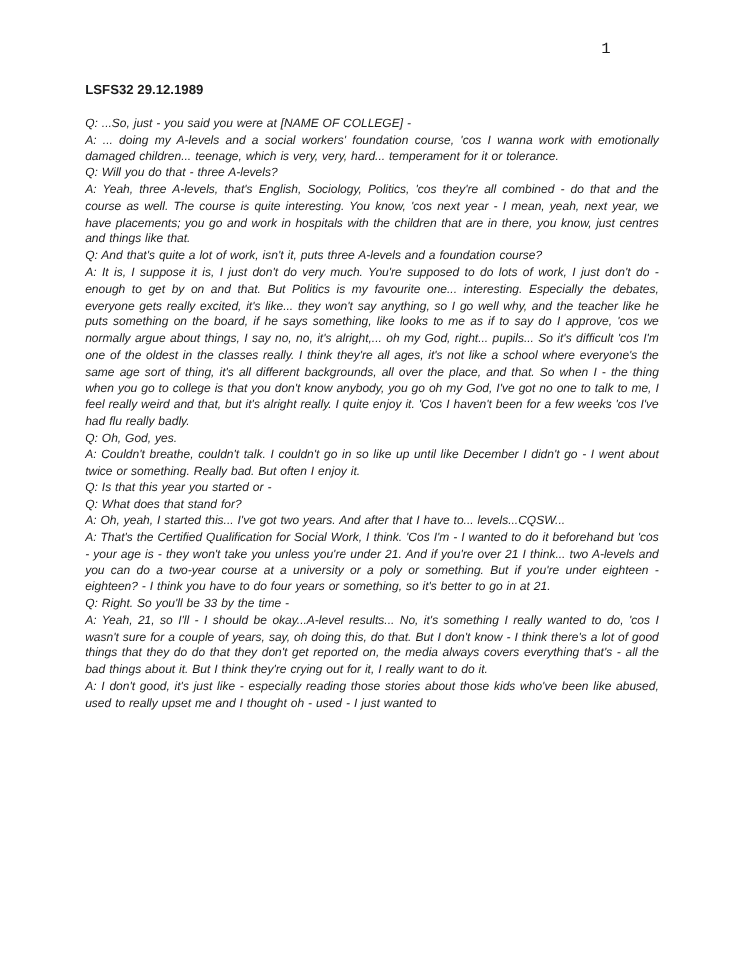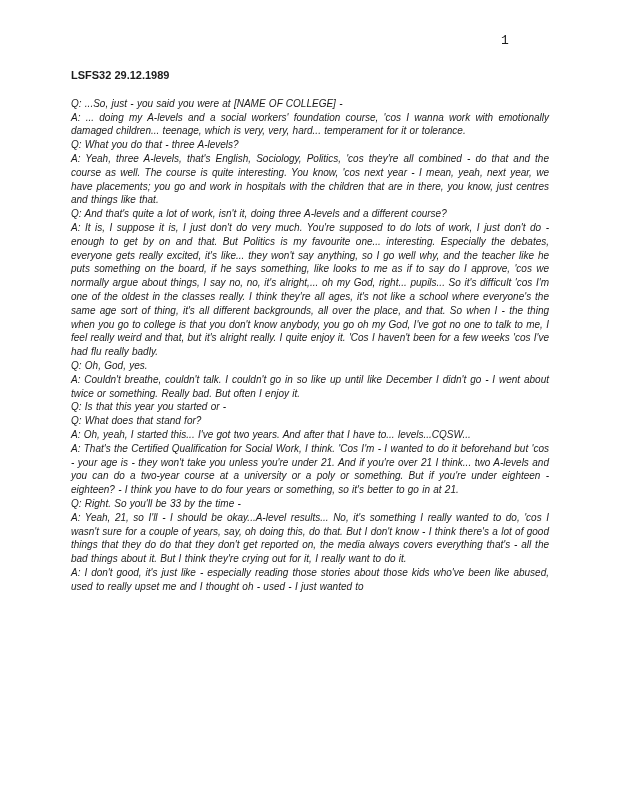--- a/index.html
+++ b/index.html
@@ -53,23 +53,23 @@
 
 <div class="page">
   <div class="page-number">1</div>
   <div class="content">
     <div>
       <div class="header-line">LSFS32 29.12.1989</div>
     </div>
     <div class="transcript">
         <p class="utterance">Q: ...So, just - you said you were at [NAME OF COLLEGE] -</p>
         <p class="utterance">A: ... doing my A-levels and a social workers' foundation course, 'cos I wanna work with emotionally damaged children... teenage, which is very, very, hard... temperament for it or tolerance.</p>
-        <p class="utterance">Q: What you do that - three A-levels?</p>
+        <p class="utterance">Q: Will you do that - three A-levels?</p>
         <p class="utterance">A: Yeah, three A-levels, that's English, Sociology, Politics, 'cos they're all combined - do that and the course as well. The course is quite interesting. You know, 'cos next year - I mean, yeah, next year, we have placements; you go and work in hospitals with the children that are in there, you know, just centres and things like that.</p>
-        <p class="utterance">Q: And that's quite a lot of work, isn't it, doing three A-levels and a different course?</p>
+        <p class="utterance">Q: And that's quite a lot of work, isn't it, puts three A-levels and a foundation course?</p>
         <p class="utterance">A: It is, I suppose it is, I just don't do very much. You're supposed to do lots of work, I just don't do - enough to get by on and that. But Politics is my favourite one... interesting. Especially the debates, everyone gets really excited, it's like... they won't say anything, so I go well why, and the teacher like he puts something on the board, if he says something, like looks to me as if to say do I approve, 'cos we normally argue about things, I say no, no, it's alright,... oh my God, right... pupils... So it's difficult 'cos I'm one of the oldest in the classes really. I think they're all ages, it's not like a school where everyone's the same age sort of thing, it's all different backgrounds, all over the place, and that. So when I - the thing when you go to college is that you don't know anybody, you go oh my God, I've got no one to talk to me, I feel really weird and that, but it's alright really. I quite enjoy it. 'Cos I haven't been for a few weeks 'cos I've had flu really badly.</p>
         <p class="utterance">Q: Oh, God, yes.</p>
         <p class="utterance">A: Couldn't breathe, couldn't talk. I couldn't go in so like up until like December I didn't go - I went about twice or something. Really bad. But often I enjoy it.</p>
         <p class="utterance">Q: Is that this year you started or -</p>
         <p class="utterance">Q: What does that stand for?</p>
         <p class="utterance">A: Oh, yeah, I started this... I've got two years. And after that I have to... levels...CQSW...</p>
         <p class="utterance">A: That's the Certified Qualification for Social Work, I think. 'Cos I'm - I wanted to do it beforehand but 'cos - your age is - they won't take you unless you're under 21. And if you're over 21 I think... two A-levels and you can do a two-year course at a university or a poly or something. But if you're under eighteen - eighteen? - I think you have to do four years or something, so it's better to go in at 21.</p>
         <p class="utterance">Q: Right. So you'll be 33 by the time -</p>
         <p class="utterance">A: Yeah, 21, so I'll - I should be okay...A-level results... No, it's something I really wanted to do, 'cos I wasn't sure for a couple of years, say, oh doing this, do that. But I don't know - I think there's a lot of good things that they do do that they don't get reported on, the media always covers everything that's - all the bad things about it. But I think they're crying out for it, I really want to do it.</p>
         <p class="utterance">A: I don't good, it's just like - especially reading those stories about those kids who've been like abused, used to really upset me and I thought oh - used - I just wanted to</p>

